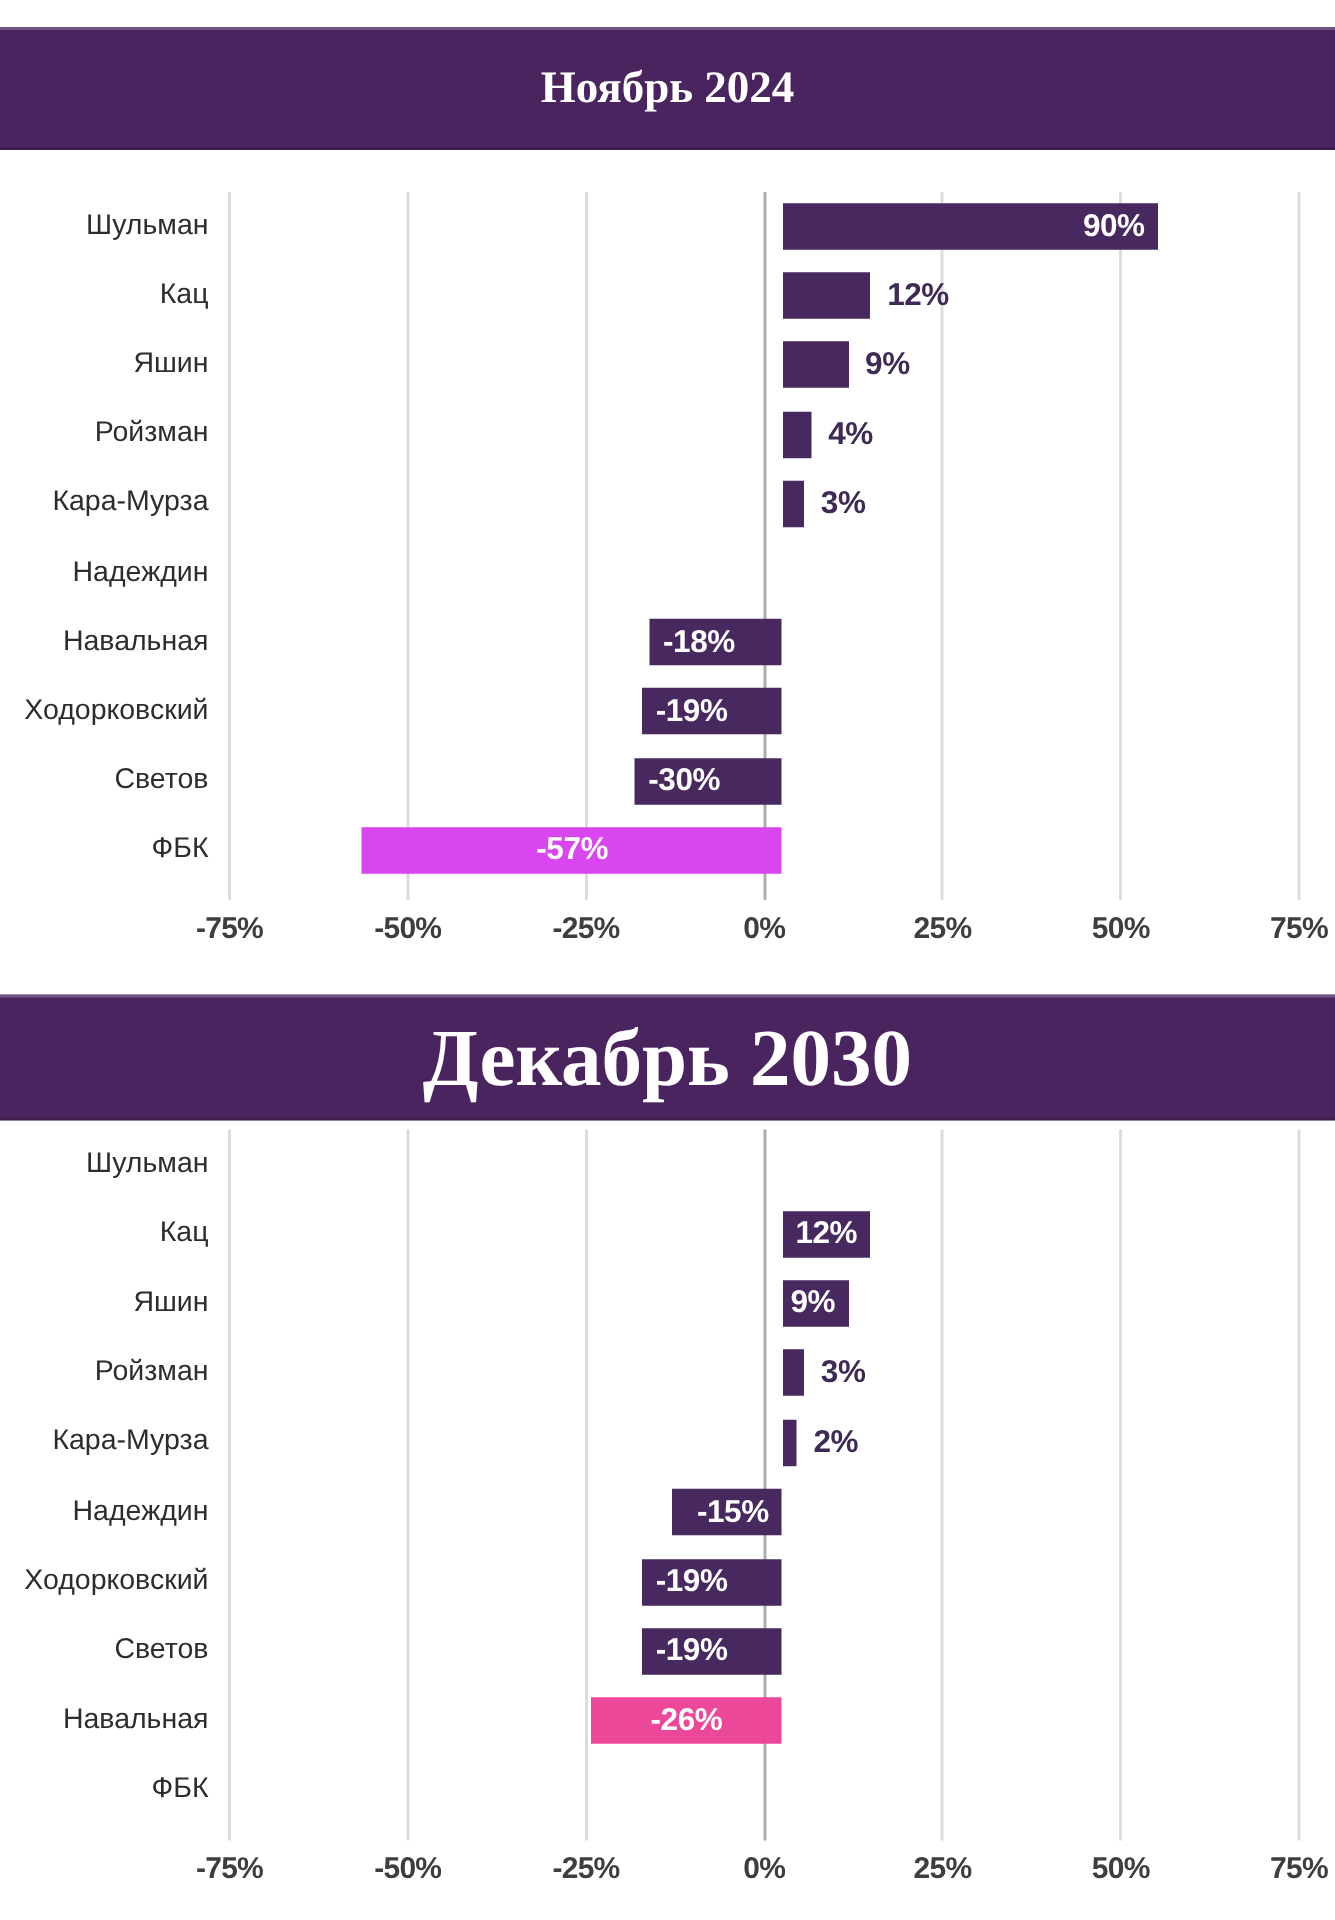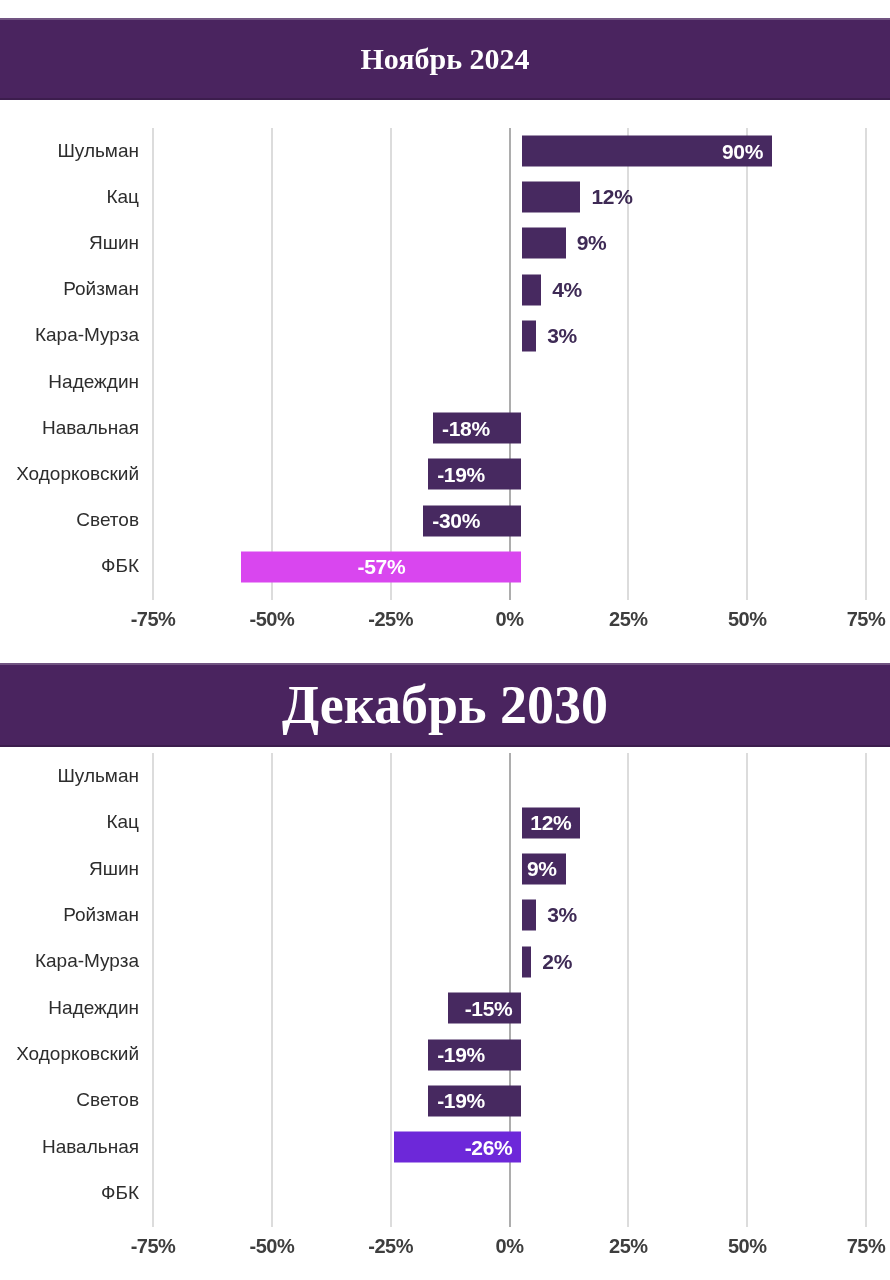--- a/index.html
+++ b/index.html
@@ -213,21 +213,21 @@
         <div class="cat" style="color: rgb(45, 45, 45);">Светов</div>
         <div class="track">
           <div class="bar" style="background: rgb(71, 41, 96); left: 37.3333%; width: 12.6667%; justify-content: flex-start;">
             <span class="vlabel inside" style="color: rgb(255, 255, 255);">-19%</span>
           </div>
         </div>
       </div>
       <div class="row" style="height: 46.4px;">
         <div class="cat" style="color: rgb(45, 45, 45);">Навальная</div>
         <div class="track">
-          <div class="bar" style="background: #6d28d9; left: 32.6667%; width: 17.3333%; justify-content: flex-end;">
+          <div class="bar" style="background: #ec4899; left: 32.6667%; width: 17.3333%; justify-content: center;">
             <span class="vlabel inside" style="color: rgb(255, 255, 255);">-26%</span>
           </div>
         </div>
       </div>
       <div class="row" style="height: 46.4px;">
         <div class="cat" style="color: rgb(45, 45, 45);">ФБК</div>
       </div>
     </div>
   </div>
 

